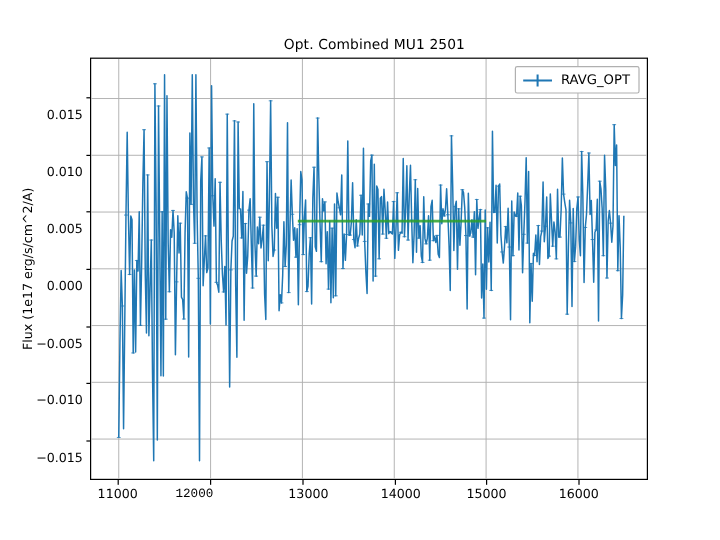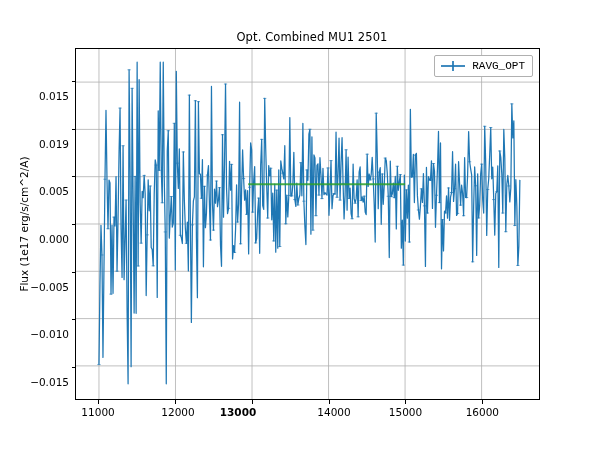--- a/index.html
+++ b/index.html
@@ -97,21 +97,20 @@
     right: 6px;
     top: 6px;
     background: #ffffff;
     border: 0.9px solid #b0b0b0;
     border-radius: 2px;
     padding: 4px 7px 4px 5px;
     display: flex;
     align-items: center;
     gap: 6px;
     box-shadow: 0 0 0 0 rgba(0,0,0,0);
-    font-family: Liberation Mono, monospace;
   }
   #legend-label {
     font-size: 11px;
     color: #000000;
     white-space: nowrap;
   }
   .legend-swatch {
     display: block;
   }
 </style>
@@ -123,27 +122,27 @@
   <div id="plot-title">Opt. Combined MU1 2501</div>
 
   <div id="ylabel" style="transform: rotate(-90deg) translate(-50%, 0px); left: 18px; top: 224px; transform-origin: left top;">Flux (1e17 erg/s/cm^2/A)</div>
 
   <div id="ytick-labels">
       <div class="tick-label ytick-label" style="right: 531px; top: 366.703px;">−0.015</div>
       <div class="tick-label ytick-label" style="right: 531px; top: 319.135px;">−0.010</div>
       <div class="tick-label ytick-label" style="right: 531px; top: 271.568px;">−0.005</div>
       <div class="tick-label ytick-label" style="right: 531px; top: 224px;">0.000</div>
       <div class="tick-label ytick-label" style="right: 531px; top: 176.432px;">0.005</div>
-      <div class="tick-label ytick-label" style="right: 531px; top: 128.865px;">0.019</div>
+      <div class="tick-label ytick-label" style="right: 531px; top: 128.865px;">0.010</div>
       <div class="tick-label ytick-label" style="right: 531px; top: 81.2973px;">0.015</div>
     </div>
   <div id="xtick-labels">
       <div class="tick-label xtick-label" style="left: 98.0579px; top: 406px;">11000</div>
-      <div class="tick-label xtick-label" style="left: 178px; top: 406px;">12000</div>
-      <div class="tick-label xtick-label" style="left: 238px; top: 406px; font-weight: bold;">13000</div>
+      <div class="tick-label xtick-label" style="left: 162px; top: 406px; font-family: Liberation Mono, monospace;">12000</div>
+      <div class="tick-label xtick-label" style="left: 257px; top: 406px;">13000</div>
       <div class="tick-label xtick-label" style="left: 334px; top: 406px;">14000</div>
       <div class="tick-label xtick-label" style="left: 405.496px; top: 406px;">15000</div>
       <div class="tick-label xtick-label" style="left: 482.355px; top: 406px;">16000</div>
     </div>
 
   <div id="axes">
     <svg id="grid-layer" viewBox="0 0 465 352" preserveAspectRatio="none">
         <line x1="0" y1="318.7027027027027" x2="465" y2="318.7027027027027" stroke="#b0b0b0" stroke-width="0.8"></line>
         <line x1="0" y1="271.13513513513516" x2="465" y2="271.13513513513516" stroke="#b0b0b0" stroke-width="0.8"></line>
         <line x1="0" y1="223.56756756756758" x2="465" y2="223.56756756756758" stroke="#b0b0b0" stroke-width="0.8"></line>

